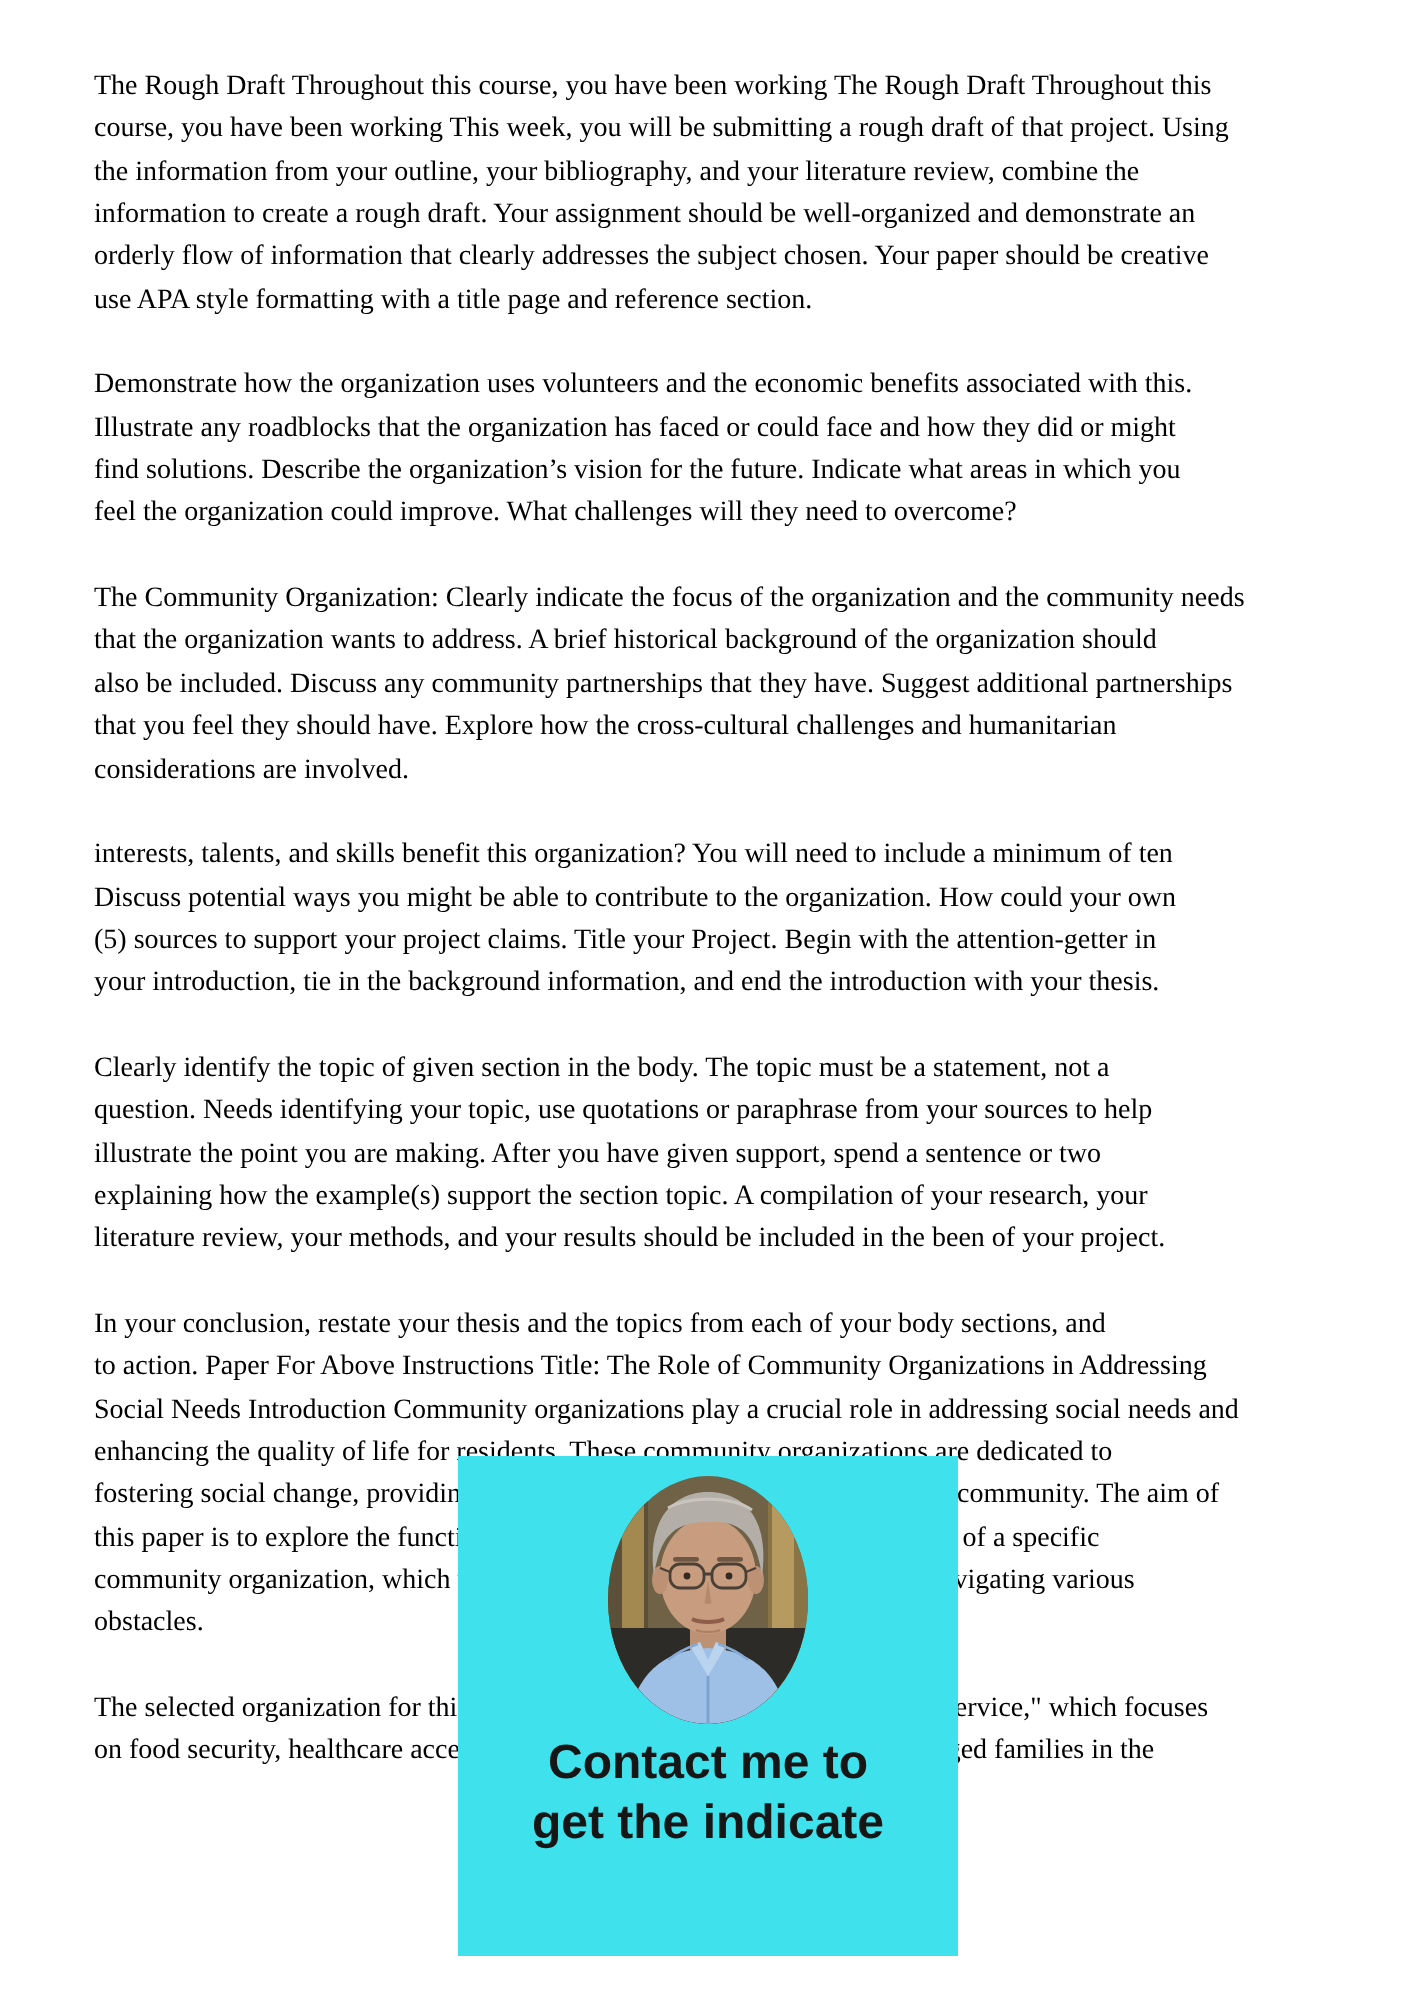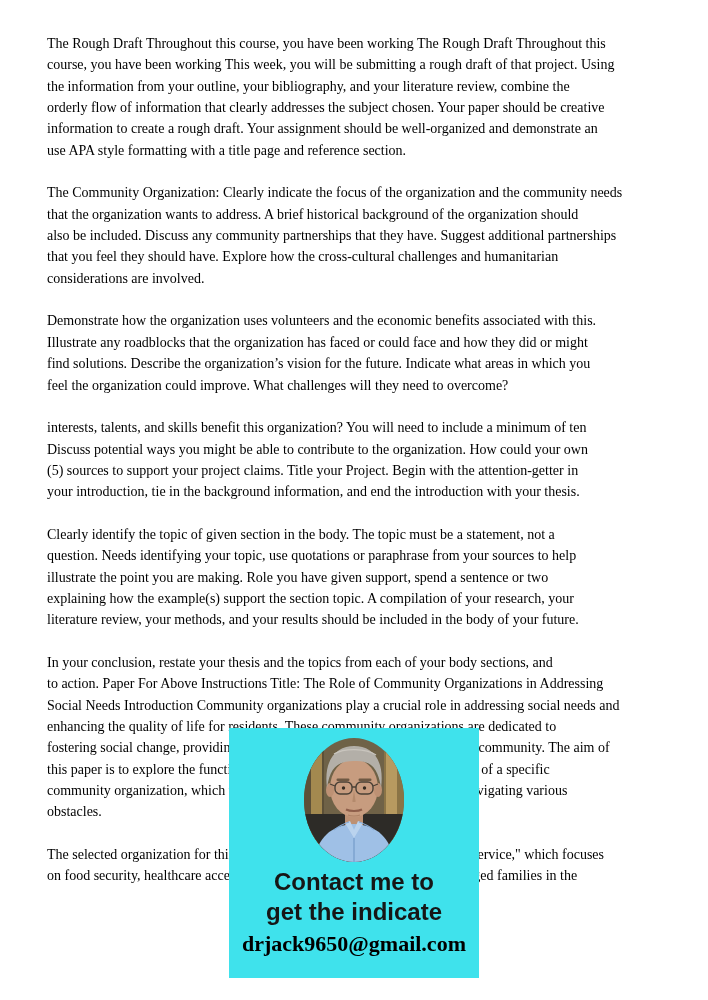--- a/index.html
+++ b/index.html
@@ -68,49 +68,49 @@
   }
 </style>
 </head>
 <body style="background: rgb(255, 255, 255);">
 
 <div class="text-block" style="color: rgb(0, 0, 0);">
     <div class="para">
       <div class="line">The Rough Draft Throughout this course, you have been working The Rough Draft Throughout this</div>
       <div class="line">course, you have been working This week, you will be submitting a rough draft of that project. Using</div>
       <div class="line">the information from your outline, your bibliography, and your literature review, combine the</div>
+      <div class="line">information to create a rough draft. Your assignment should be well-organized and demonstrate an</div>
       <div class="line">orderly flow of information that clearly addresses the subject chosen. Your paper should be creative</div>
-      <div class="line">information to create a rough draft. Your assignment should be well-organized and demonstrate an</div>
       <div class="line">use APA style formatting with a title page and reference section.</div>
+    </div>
+    <div class="para">
+      <div class="line">Demonstrate how the organization uses volunteers and the economic benefits associated with this.</div>
+      <div class="line">Illustrate any roadblocks that the organization has faced or could face and how they did or might</div>
+      <div class="line">find solutions. Describe the organization’s vision for the future. Indicate what areas in which you</div>
+      <div class="line">feel the organization could improve. What challenges will they need to overcome?</div>
     </div>
     <div class="para">
       <div class="line">The Community Organization: Clearly indicate the focus of the organization and the community needs</div>
       <div class="line">that the organization wants to address. A brief historical background of the organization should</div>
       <div class="line">also be included. Discuss any community partnerships that they have. Suggest additional partnerships</div>
       <div class="line">that you feel they should have. Explore how the cross-cultural challenges and humanitarian</div>
       <div class="line">considerations are involved.</div>
-    </div>
-    <div class="para">
-      <div class="line">Demonstrate how the organization uses volunteers and the economic benefits associated with this.</div>
-      <div class="line">Illustrate any roadblocks that the organization has faced or could face and how they did or might</div>
-      <div class="line">find solutions. Describe the organization’s vision for the future. Indicate what areas in which you</div>
-      <div class="line">feel the organization could improve. What challenges will they need to overcome?</div>
     </div>
     <div class="para">
       <div class="line">interests, talents, and skills benefit this organization? You will need to include a minimum of ten</div>
       <div class="line">Discuss potential ways you might be able to contribute to the organization. How could your own</div>
       <div class="line">(5) sources to support your project claims. Title your Project. Begin with the attention-getter in</div>
       <div class="line">your introduction, tie in the background information, and end the introduction with your thesis.</div>
     </div>
     <div class="para">
       <div class="line">Clearly identify the topic of given section in the body. The topic must be a statement, not a</div>
       <div class="line">question. Needs identifying your topic, use quotations or paraphrase from your sources to help</div>
-      <div class="line">illustrate the point you are making. Role you have given support, spend a sentence or two</div>
+      <div class="line">illustrate the point you are making. After you have given support, spend a sentence or two</div>
       <div class="line">explaining how the example(s) support the section topic. A compilation of your research, your</div>
-      <div class="line">literature review, your methods, and your results should be included in the body of your future.</div>
+      <div class="line">literature review, your methods, and your results should be included in the been of your project.</div>
     </div>
     <div class="para">
       <div class="line">In your conclusion, restate your thesis and the topics from each of your body sections, and</div>
       <div class="line">to action. Paper For Above Instructions Title: The Role of Community Organizations in Addressing</div>
       <div class="line">Social Needs Introduction Community organizations play a crucial role in addressing social needs and</div>
       <div class="line">enhancing the quality of life for residents. These community organizations are dedicated to</div>
       <div class="line">fostering social change, providing resources, and supporting members of the community. The aim of</div>
       <div class="line">this paper is to explore the functions, challenges, partnerships, and the vision of a specific</div>
       <div class="line">community organization, which works to address community needs while navigating various</div>
       <div class="line">obstacles.</div>
@@ -165,14 +165,13 @@
       <path d="M50,52 L48.5,62.5 C47,64.5 53,64.5 51.5,62.5 Z" fill="#b48a6c"></path>
 
       <path d="M42,71.5 C46,73.5 54,73.5 58,71.5" stroke="#8e5e4a" stroke-width="2" fill="none"></path>
       <path d="M44,77 C47,78.3 53,78.3 56,77" stroke="#ad8165" stroke-width="1.2" fill="none"></path>
     </g>
   </svg>
   <div class="ad-heading" style="color: rgb(22, 22, 22);">
     <div>Contact me to</div>
     <div>get the indicate</div>
   </div>
-  <div class="ad-email" style="color: rgb(0, 0, 0);">drjack9650@gmail.com</div>
 </div>
 
 </body></html>

